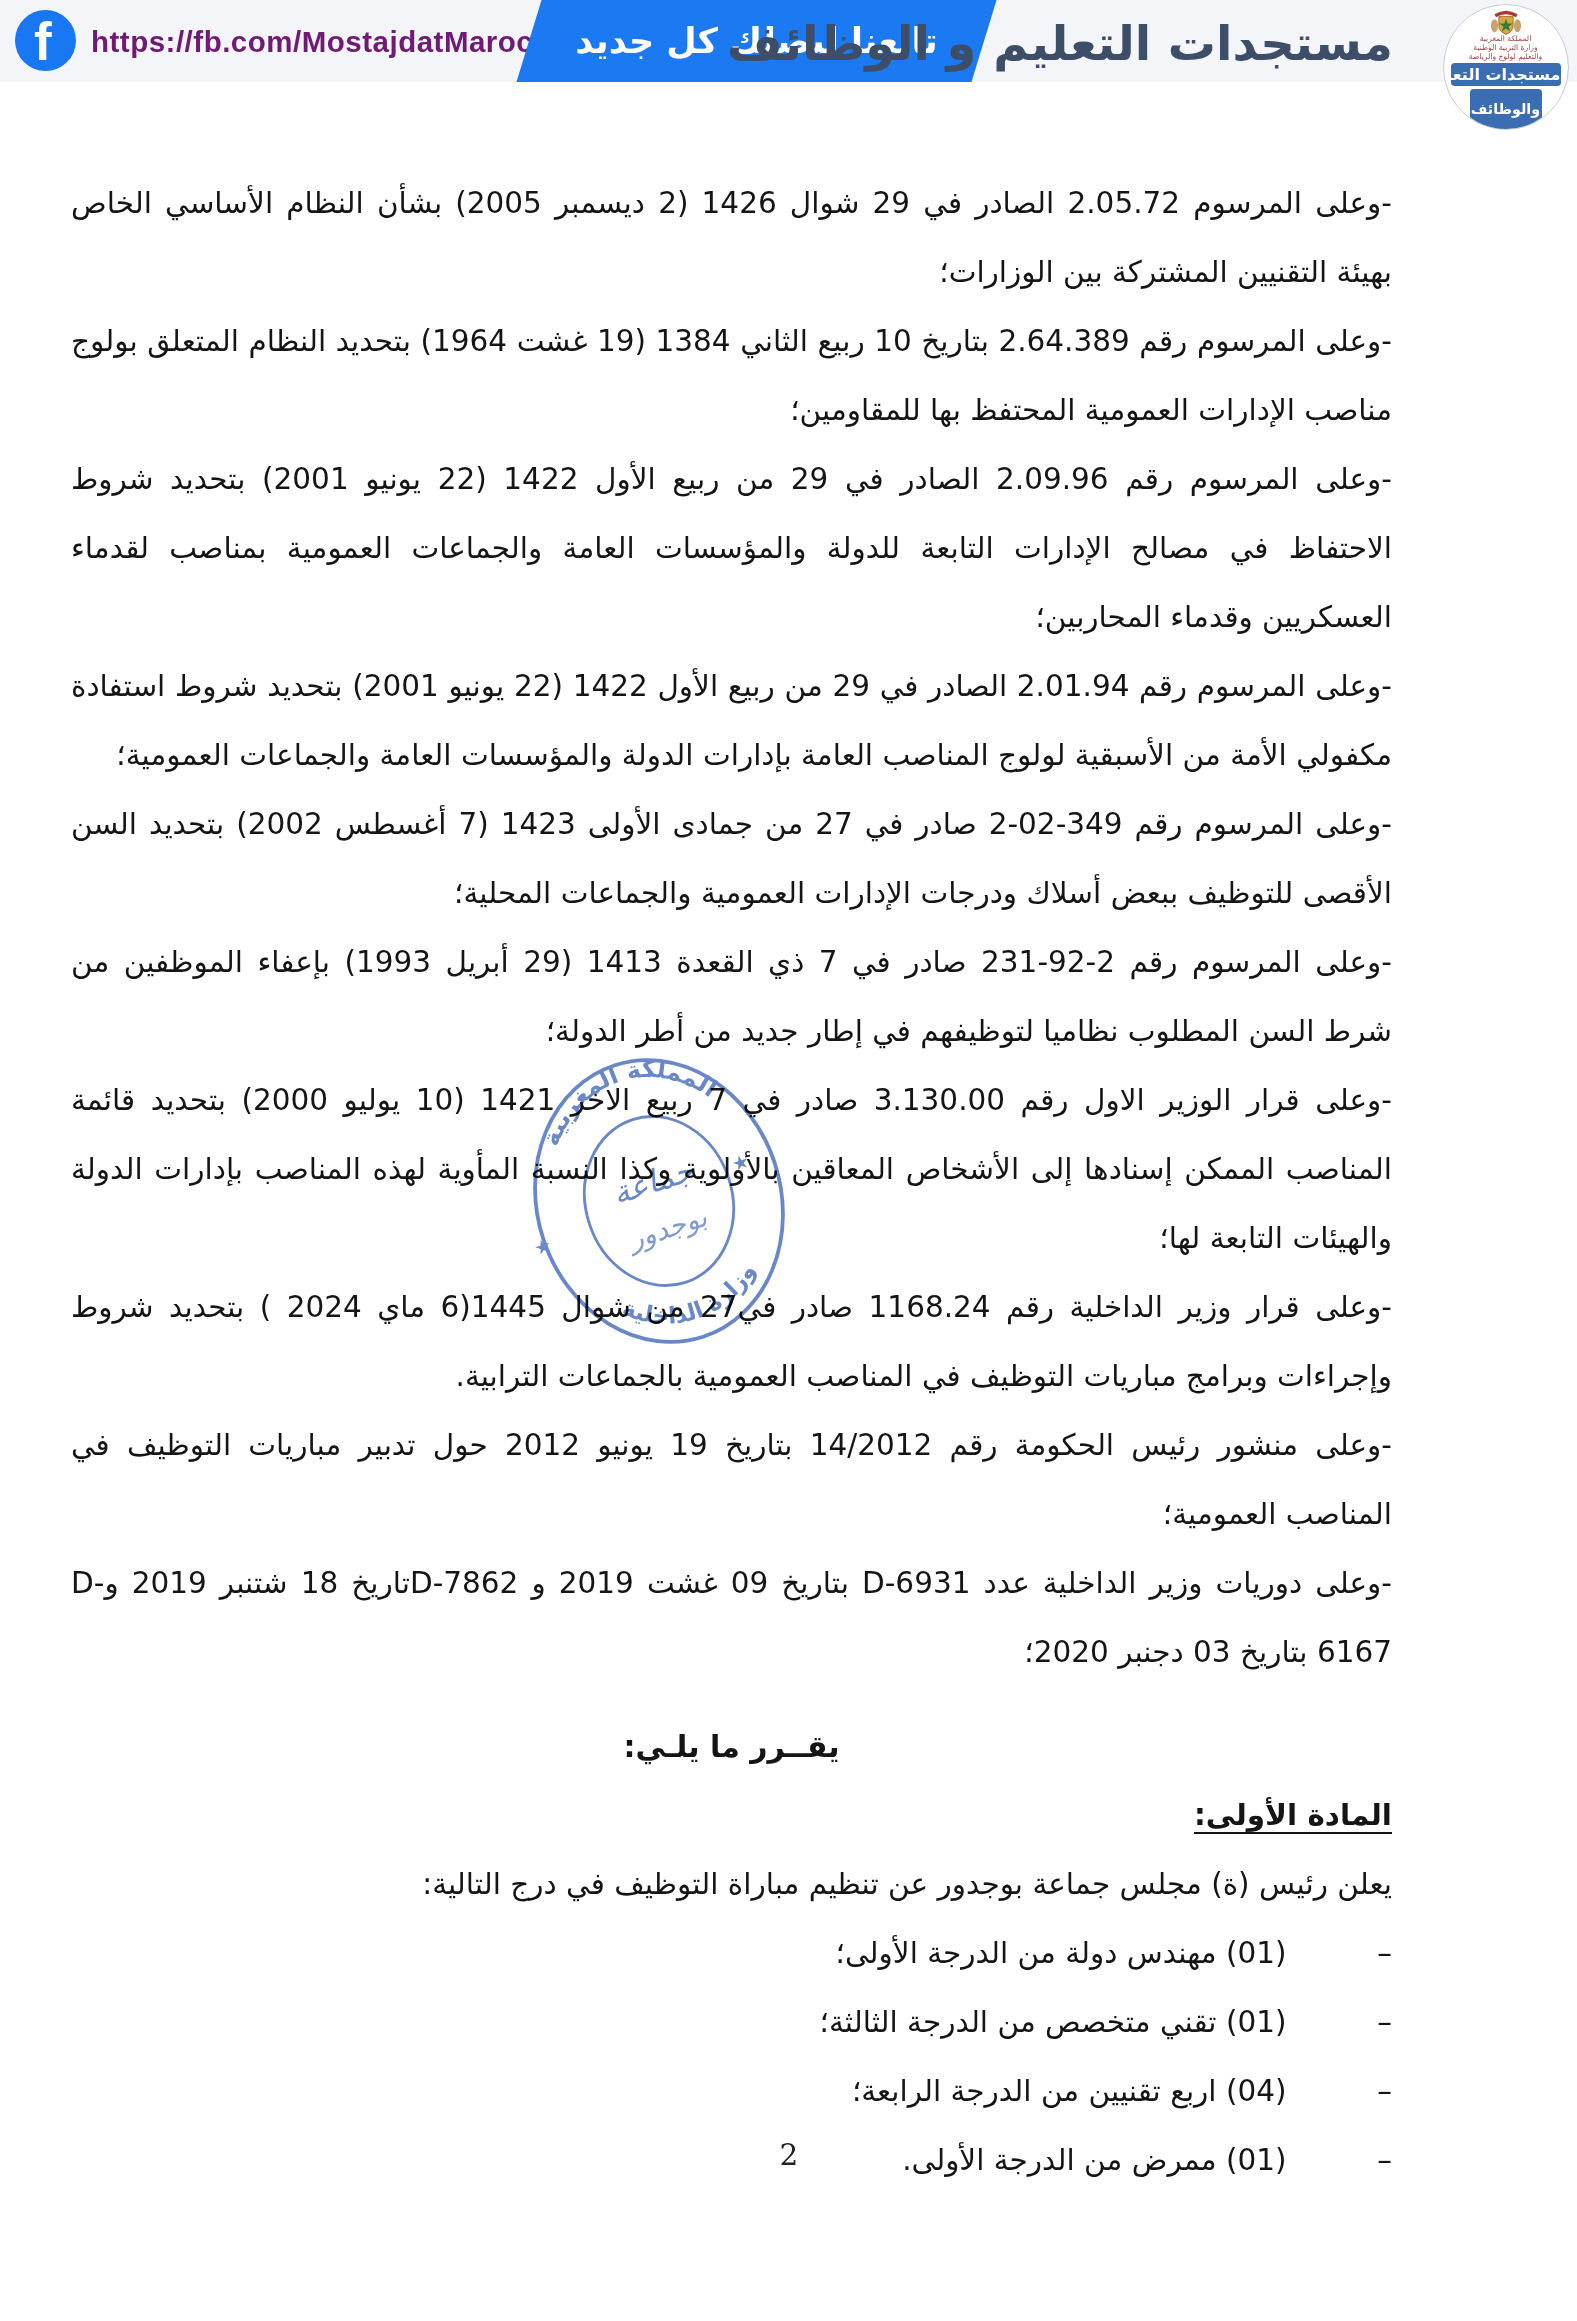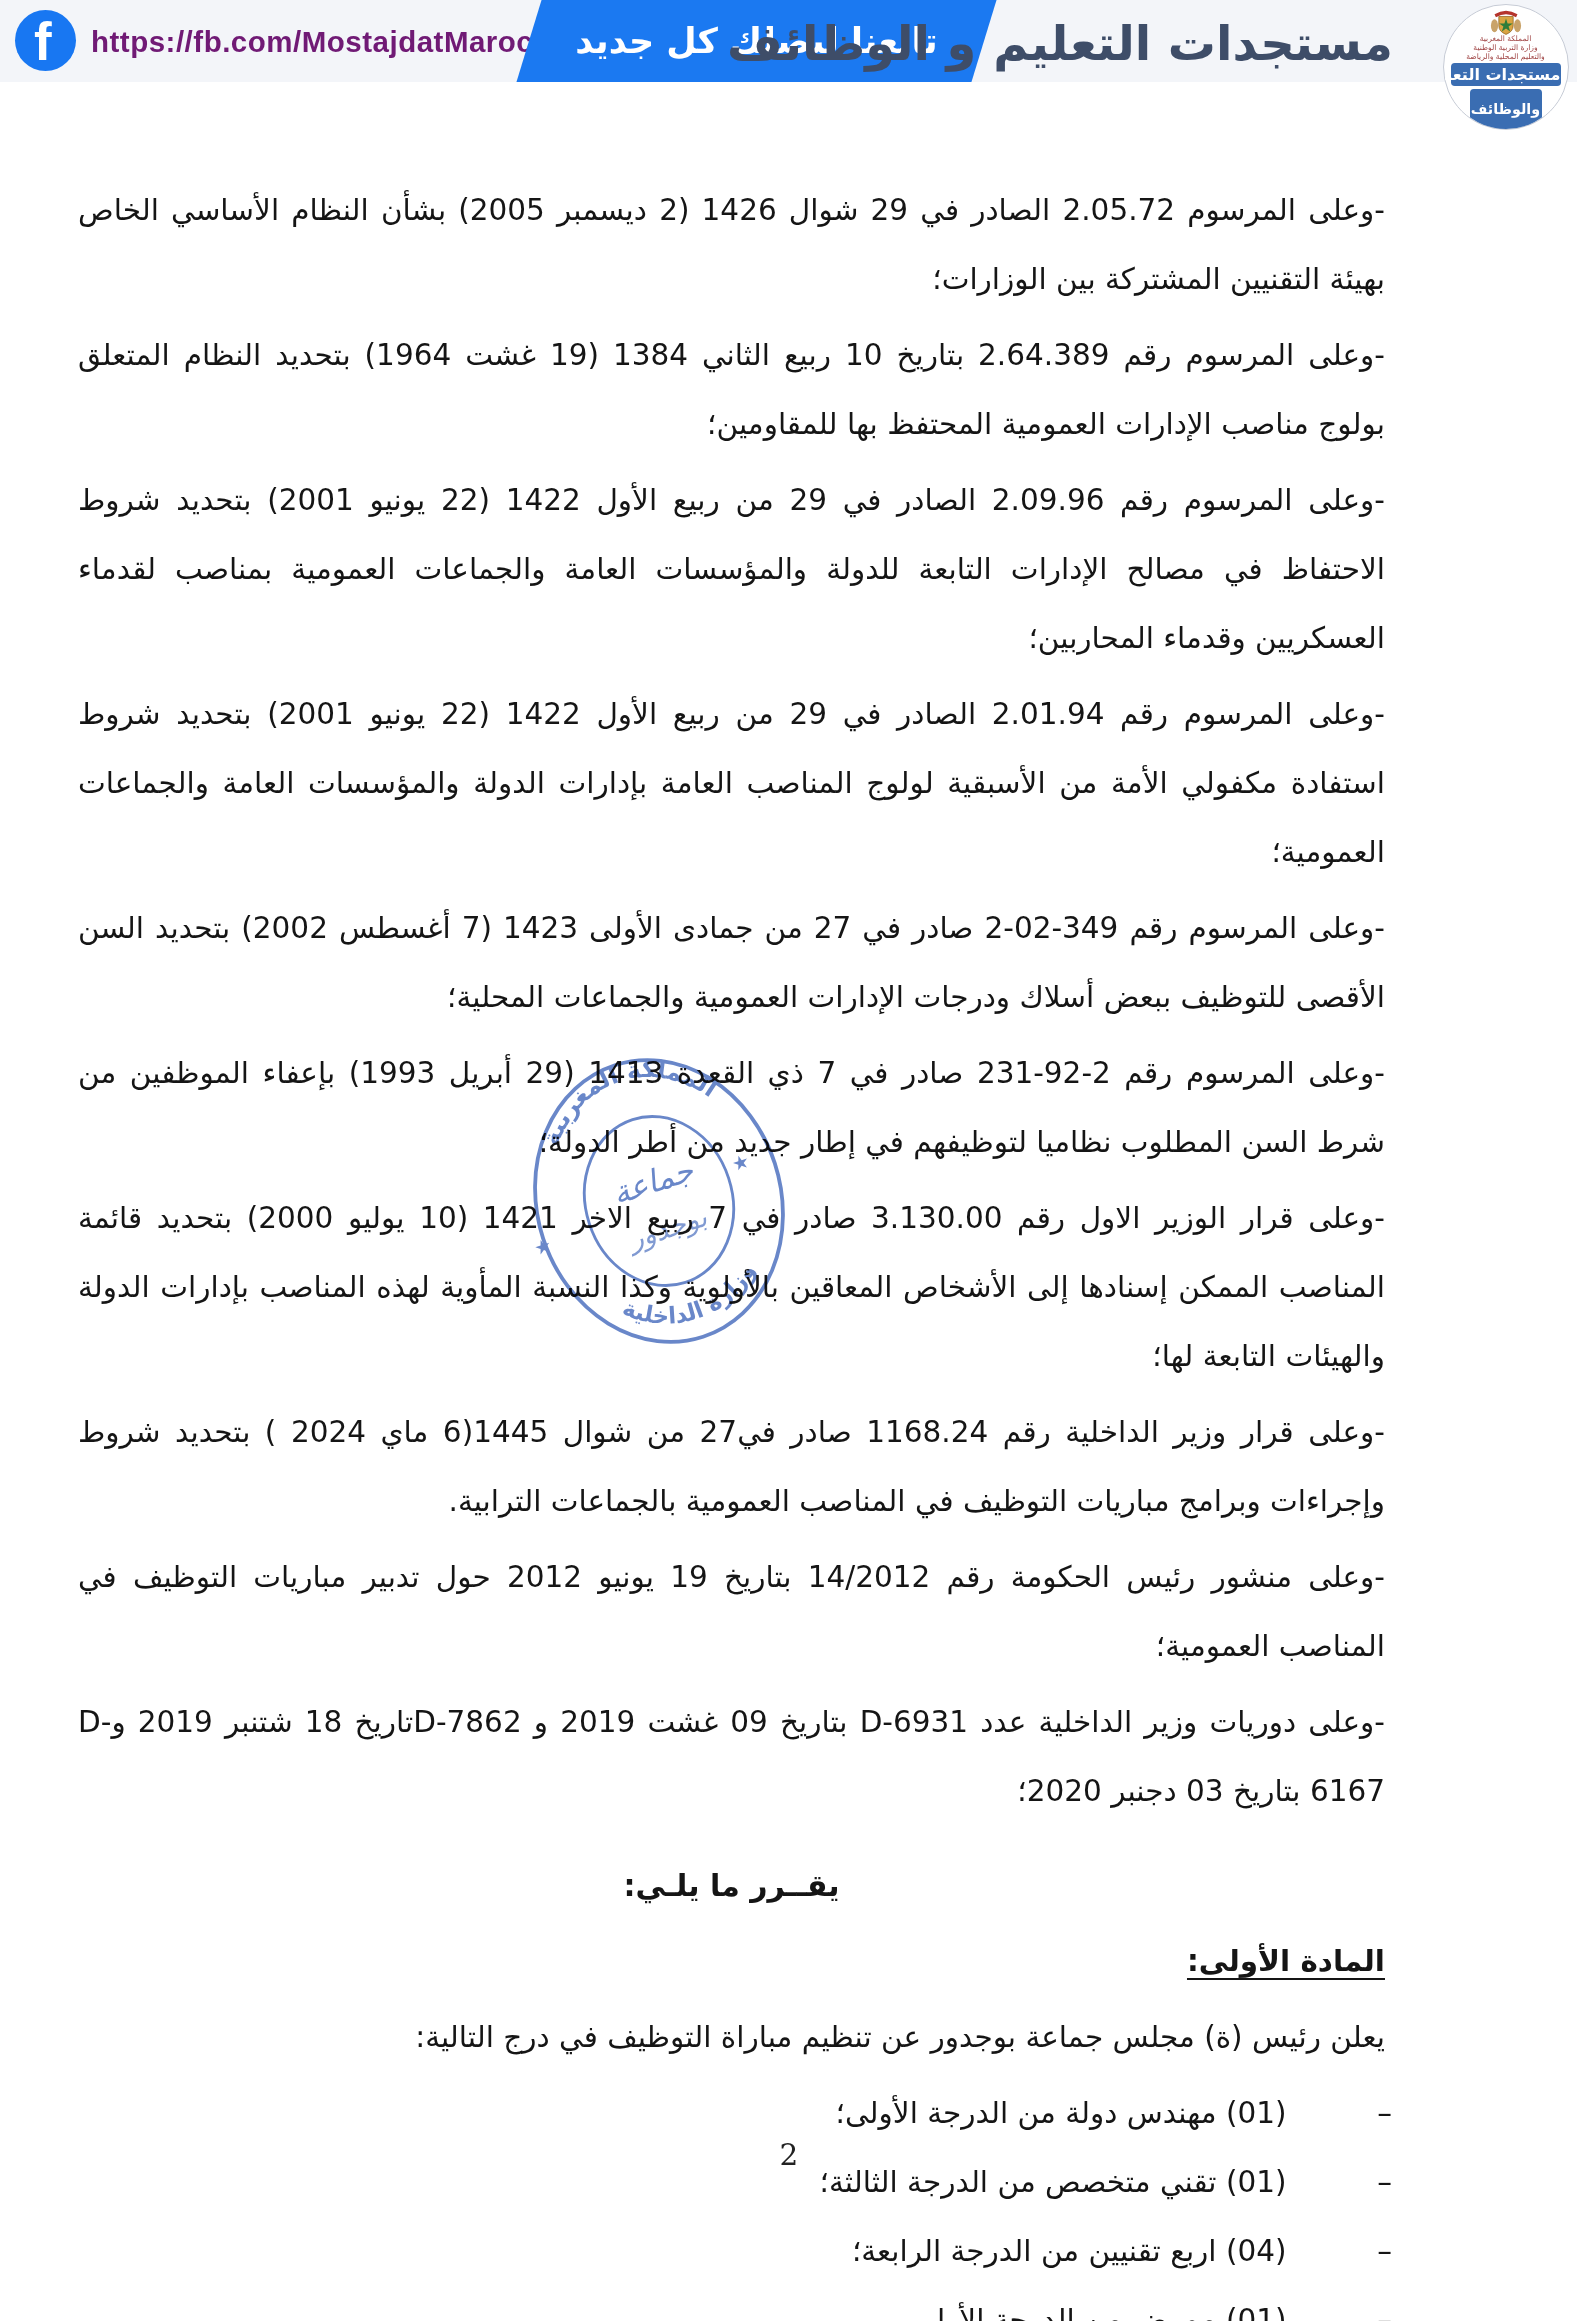--- a/index.html
+++ b/index.html
@@ -53,21 +53,21 @@
     text-align:center;white-space:nowrap;
   }
   .logo-band.b1{font-size:16px;width:110px;padding:1.9px 0;margin-top:1.9px;}
   .logo-band.b2{font-size:14.3px;width:72px;padding:12px 0;margin-top:2.9px;}
 
   
   .doc{
     position:absolute;left:71px;right:186px;top:169px;
     direction:rtl;text-align:justify;font-size:29.5px;line-height:69px;color:#151515;
   }
-  .doc p{margin:7px;}
+  .doc p{margin:0;}
   .decision-heading{
     text-align:center;font-weight:bold;font-size:30px;margin-top:25px !important;
   }
   .article-heading{
     font-weight:bold;text-decoration:underline;text-underline-offset:6.7px;
   }
   .positions{list-style:none;margin:0;padding:0;}
   .positions li{display:flex;align-items:baseline;}
   .li-dash{width:28.5px;flex:0 0 28.5px;}
   .li-text{margin-right:77px;}
@@ -102,21 +102,21 @@
     <div class="logo">
       <svg width="42" height="34" viewBox="0 0 44 36" style="margin-top:4.8px;">
         <path d="M6 6 Q22 -4 38 6 L36 10 Q22 2 8 10 Z" fill="#b5342c"></path>
         <path d="M12 9 h20 v13 q0 8 -10 12 q-10 -4 -10 -12 Z" fill="#d9a441" stroke="#8a5a1a" stroke-width="1"></path>
         <path d="M22 12 l2.2 6.8 h7.2 l-5.8 4.2 2.2 6.8 -5.8 -4.2 -5.8 4.2 2.2 -6.8 -5.8 -4.2 h7.2 Z" fill="#2e7d3a"></path>
         <ellipse cx="6" cy="22" rx="5" ry="9" fill="#c9a36a"></ellipse>
         <ellipse cx="38" cy="22" rx="5" ry="9" fill="#c9a36a"></ellipse>
       </svg>
       <div class="logo-tiny">المملكة المغربية</div>
       <div class="logo-tiny">وزارة التربية الوطنية</div>
-      <div class="logo-tiny">والتعليم المحلية والرياضة</div>
+      <div class="logo-tiny">والتعليم لولوج والرياضة</div>
       <div class="logo-band b1">مستجدات التعليم</div>
       <div class="logo-band b2">والوظائف</div>
     </div>
   </div>
 
   <div class="doc">
     <p class="reason">-وعلى المرسوم 2.05.72 الصادر في 29 شوال 1426 (2 ديسمبر 2005) بشأن النظام الأساسي الخاص بهيئة التقنيين المشتركة بين الوزارات؛</p>
     <p class="reason">-وعلى المرسوم رقم 2.64.389 بتاريخ 10 ربيع الثاني 1384 (19 غشت 1964) بتحديد النظام المتعلق بولوج مناصب الإدارات العمومية المحتفظ بها للمقاومين؛</p>
     <p class="reason">-وعلى المرسوم رقم 2.09.96 الصادر في 29 من ربيع الأول 1422 (22 يونيو 2001) بتحديد شروط الاحتفاظ في مصالح الإدارات التابعة للدولة والمؤسسات العامة والجماعات العمومية بمناصب لقدماء العسكريين وقدماء المحاربين؛</p>
     <p class="reason">-وعلى المرسوم رقم 2.01.94 الصادر في 29 من ربيع الأول 1422 (22 يونيو 2001) بتحديد شروط استفادة مكفولي الأمة من الأسبقية لولوج المناصب العامة بإدارات الدولة والمؤسسات العامة والجماعات العمومية؛</p>

